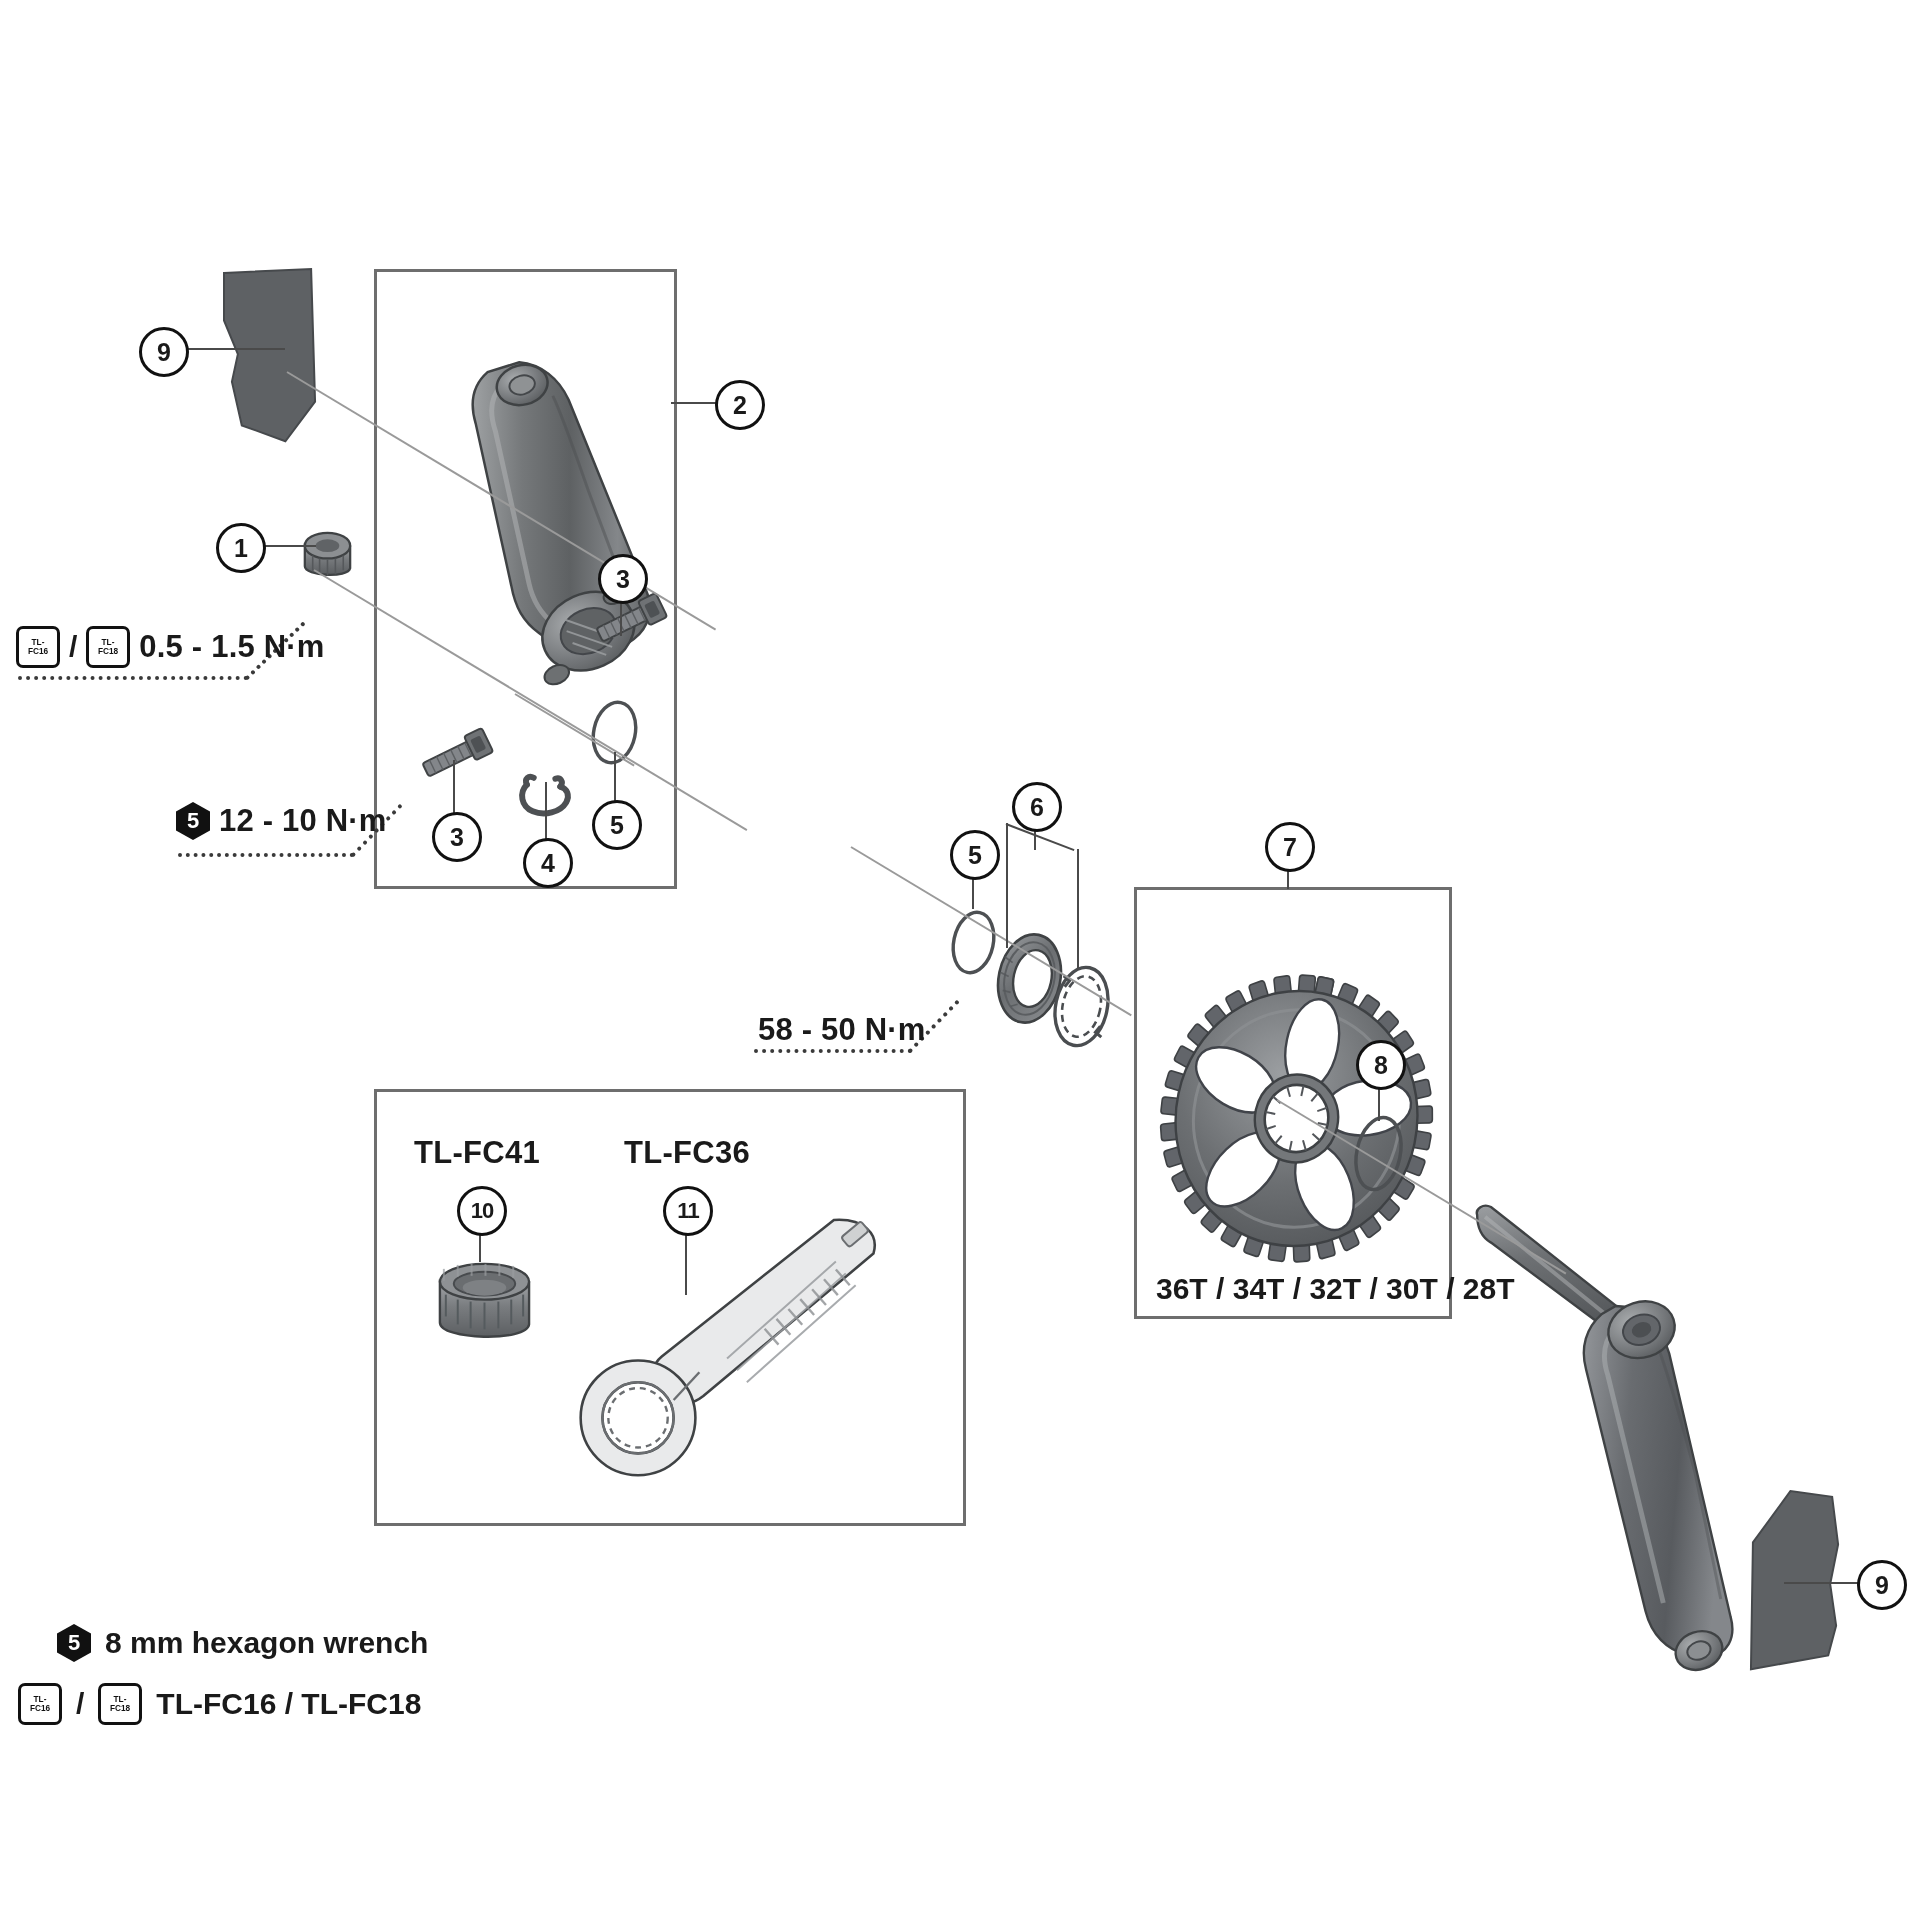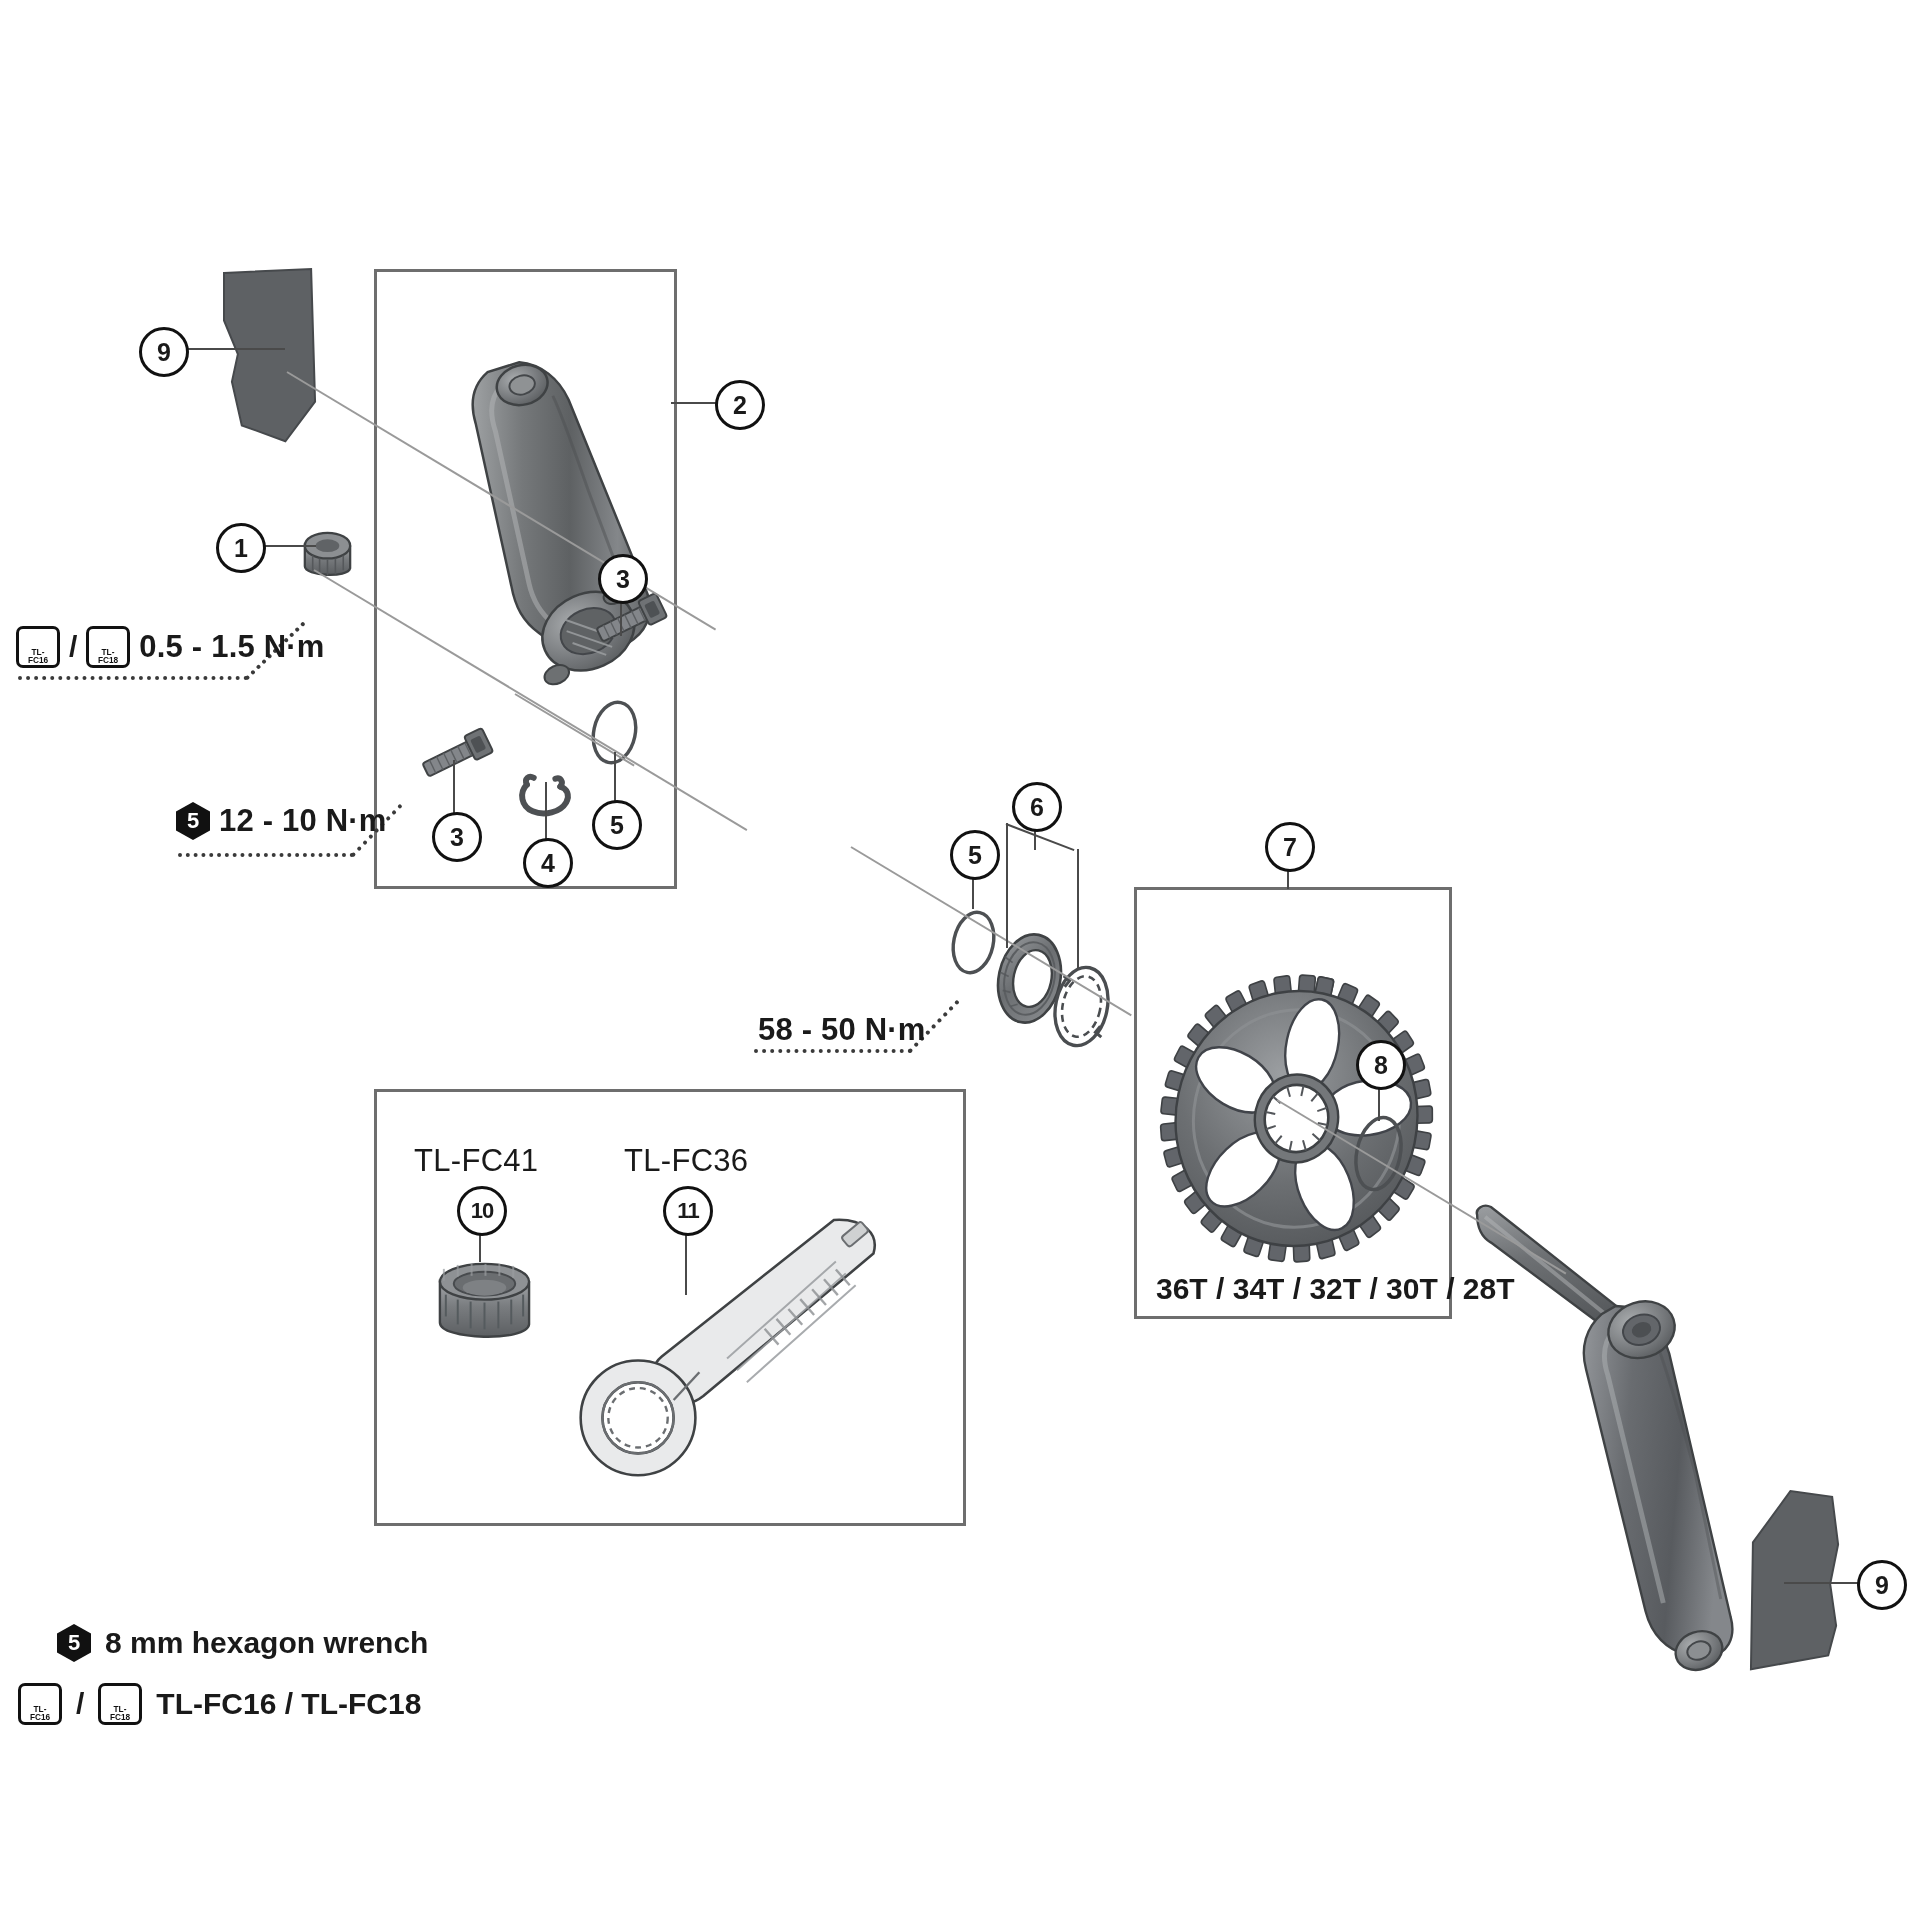--- a/index.html
+++ b/index.html
@@ -37,30 +37,30 @@
 
   
   .hexbadge{width:34px;height:38px;background:#111;position:relative;
             clip-path:polygon(50% 0,100% 25%,100% 75%,50% 100%,0 75%,0 25%);
             display:flex;align-items:center;justify-content:center;
             color:#fff;font-size:22px;font-weight:bold;flex:0 0 auto;}
 
   
   .tlbadge{width:38px;height:36px;border:3px solid #111;border-radius:7px;
            background:#fff;display:flex;flex-direction:column;
-           align-items:center;justify-content:flex-end;flex:0 0 auto;
+           align-items:center;justify-content:center;flex:0 0 auto;
            line-height:0.95;}
   .tlbadge span{font-size:9px;font-weight:bold;display:block;
                 transform:scaleX(.92);color:#111;}
   .slash{font-size:30px;font-weight:bold;}
 
   
   .cap{position:absolute;font-size:30px;font-weight:bold;white-space:nowrap;z-index:20;}
-  .toolname{position:absolute;font-size:31px;font-weight:normal;
-            letter-spacing:0.3px;white-space:nowrap;z-index:20;margin-top:8px;}
+  .toolname{position:absolute;font-size:31px;font-weight:bold;
+            letter-spacing:0.3px;white-space:nowrap;z-index:20;}
 
   
   .legend{position:absolute;display:flex;align-items:center;gap:14px;
           font-size:30px;font-weight:bold;white-space:nowrap;z-index:20;}
 
   svg{overflow:visible;}
 </style>
 </head>
 <body>
 

